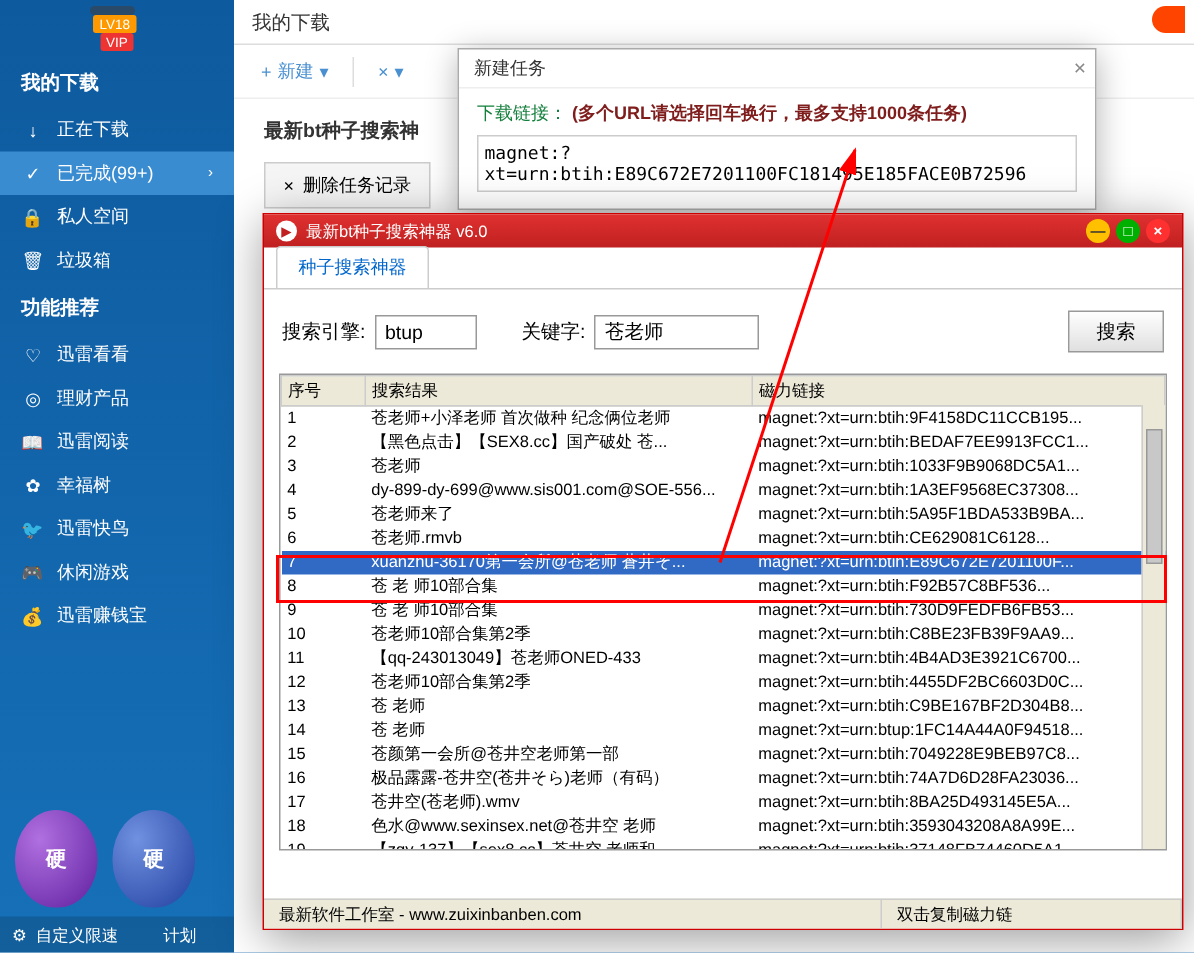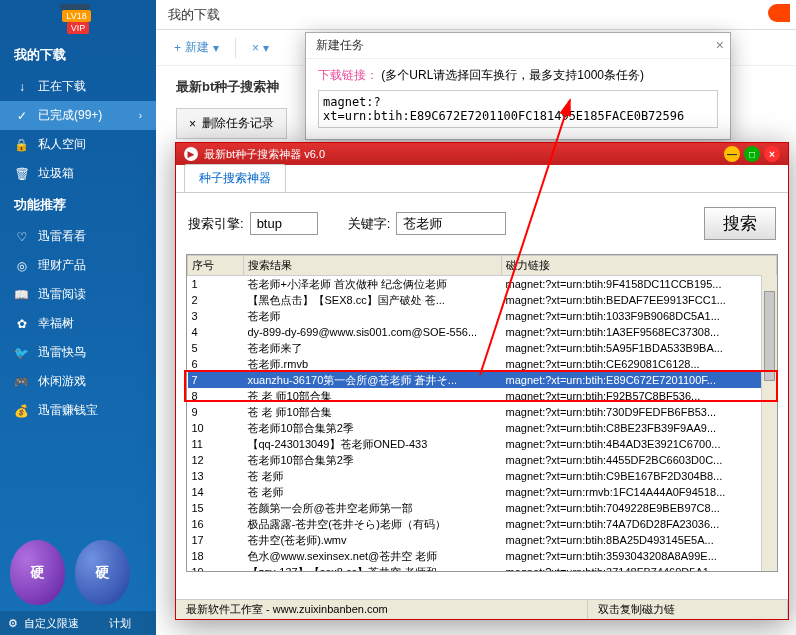--- a/index.html
+++ b/index.html
@@ -35,42 +35,42 @@
 
 .content-header { padding: 12px 20px; font-size: 13px; font-weight: bold; color: #333; }
 .content-sub { padding: 0 20px; }
 .sub-btn { display: inline-flex; align-items: center; gap: 6px; padding: 6px 12px; border: 1px solid #ccc; background: #f5f5f5; font-size: 12px; cursor: pointer; }
 
 
 .new-task-dialog { position: absolute; left: 305px; top: 32px; width: 426px; background: #fff; border: 1px solid #aaa; box-shadow: 0 4px 20px rgba(0,0,0,0.3); z-index: 50; }
 .new-task-dialog .dlg-title { height: 26px; display: flex; align-items: center; padding: 0 10px; font-size: 12px; color: #333; border-bottom: 1px solid #eee; position: relative; }
 .new-task-dialog .dlg-close { position: absolute; right: 6px; top: 4px; cursor: pointer; font-size: 14px; color: #888; }
 .new-task-dialog .dlg-body { padding: 8px 12px; font-size: 12px; }
-.new-task-dialog .url-label { color: #ec4899; }
-.new-task-dialog .url-hint { color: #000000; }
+.new-task-dialog .url-label { color: #15803d; }
+.new-task-dialog .url-hint { color: #7f1d1d; font-weight: bold; }
 .new-task-dialog textarea { width: 100%; height: 38px; margin-top: 6px; border: 1px solid #ccc; padding: 4px; font-size: 12px; font-family: monospace; resize: none; }
 
 
 .bt-window { position: absolute; left: 175px; top: 142px; width: 614px; height: 478px; background: #fff; border: 1px solid #c00; box-shadow: 0 6px 30px rgba(0,0,0,0.4); z-index: 60; }
 .bt-titlebar { height: 22px; background: linear-gradient(180deg, #e03030, #c02020); color: #fff; display: flex; align-items: center; padding: 0 8px; font-size: 11px; }
 .bt-title-icon { width: 14px; height: 14px; background: #fff; border-radius: 50%; margin-right: 6px; display: flex; align-items: center; justify-content: center; color: #c02020; font-size: 9px; }
 .bt-titlebar .wbtns { margin-left: auto; display: flex; gap: 4px; }
 .wbtn { width: 16px; height: 16px; border-radius: 50%; cursor: pointer; display: flex; align-items: center; justify-content: center; font-size: 10px; font-weight: bold; }
 .wbtn.min { background: #ffc000; color: #333; }
 .wbtn.max { background: #00b000; color: #fff; }
 .wbtn.close { background: #ff3030; color: #fff; }
 
 .bt-tabs { height: 28px; display: flex; align-items: flex-end; padding: 0 8px; border-bottom: 1px solid #ccc; }
 .bt-tab { padding: 5px 14px; font-size: 12px; color: #06c; border: 1px solid #ccc; border-bottom: none; background: #fff; border-radius: 3px 3px 0 0; cursor: pointer; }
 
 .bt-search-row { padding: 14px 12px; display: flex; align-items: center; gap: 6px; font-size: 13px; }
 .bt-search-row input[type="text"] { border: 1px solid #999; padding: 3px 6px; font-size: 13px; }
 .bt-search-row .engine { width: 68px; }
 .bt-search-row .keyword { width: 110px; }
-.bt-search-btn { margin-left: auto; padding: 4px 18px; border: 1px solid #999; background: linear-gradient(180deg,#fefefe,#e0e0e0); cursor: pointer; font-size: 17px; }
+.bt-search-btn { margin-left: auto; padding: 4px 18px; border: 1px solid #999; background: linear-gradient(180deg,#fefefe,#e0e0e0); cursor: pointer; font-size: 13px; }
 
 .bt-table-wrap { border: 1px solid #999; margin: 0 10px; height: 318px; overflow: hidden; position: relative; font-size: 11px; font-family: SimSun, monospace; }
 .bt-table { width: 100%; border-collapse: collapse; }
 .bt-table th { background: #ece9d8; border: 1px solid #ccc; padding: 2px 4px; text-align: left; font-weight: normal; height: 18px; }
 .bt-table td { padding: 1px 4px; white-space: nowrap; overflow: hidden; text-overflow: clip; height: 14px; line-height: 14px; }
 .bt-table .col-idx { width: 56px; }
 .bt-table .col-result { width: 258px; max-width: 258px; }
 .bt-table .col-magnet { max-width: 250px; }
 .bt-table tr.sel td { background: #316ac5; color: #fff; }
 
@@ -296,21 +296,21 @@
             <td class="col-magnet">magnet:?xt=urn:btih:4455DF2BC6603D0C...</td>
           </tr>
           <tr>
             <td class="col-idx">13</td>
             <td class="col-result">苍 老师</td>
             <td class="col-magnet">magnet:?xt=urn:btih:C9BE167BF2D304B8...</td>
           </tr>
           <tr>
             <td class="col-idx">14</td>
             <td class="col-result">苍 老师</td>
-            <td class="col-magnet">magnet:?xt=urn:rmvb:1FC14A44A0F94518...</td>
+            <td class="col-magnet">magnet:?xt=urn:btup:1FC14A44A0F94518...</td>
           </tr>
           <tr>
             <td class="col-idx">15</td>
             <td class="col-result">苍颜第一会所@苍井空老师第一部</td>
             <td class="col-magnet">magnet:?xt=urn:btih:7049228E9BEB97C8...</td>
           </tr>
           <tr>
             <td class="col-idx">16</td>
             <td class="col-result">极品露露-苍井空(苍井そら)老师（有码）</td>
             <td class="col-magnet">magnet:?xt=urn:btih:74A7D6D28FA23036...</td>

